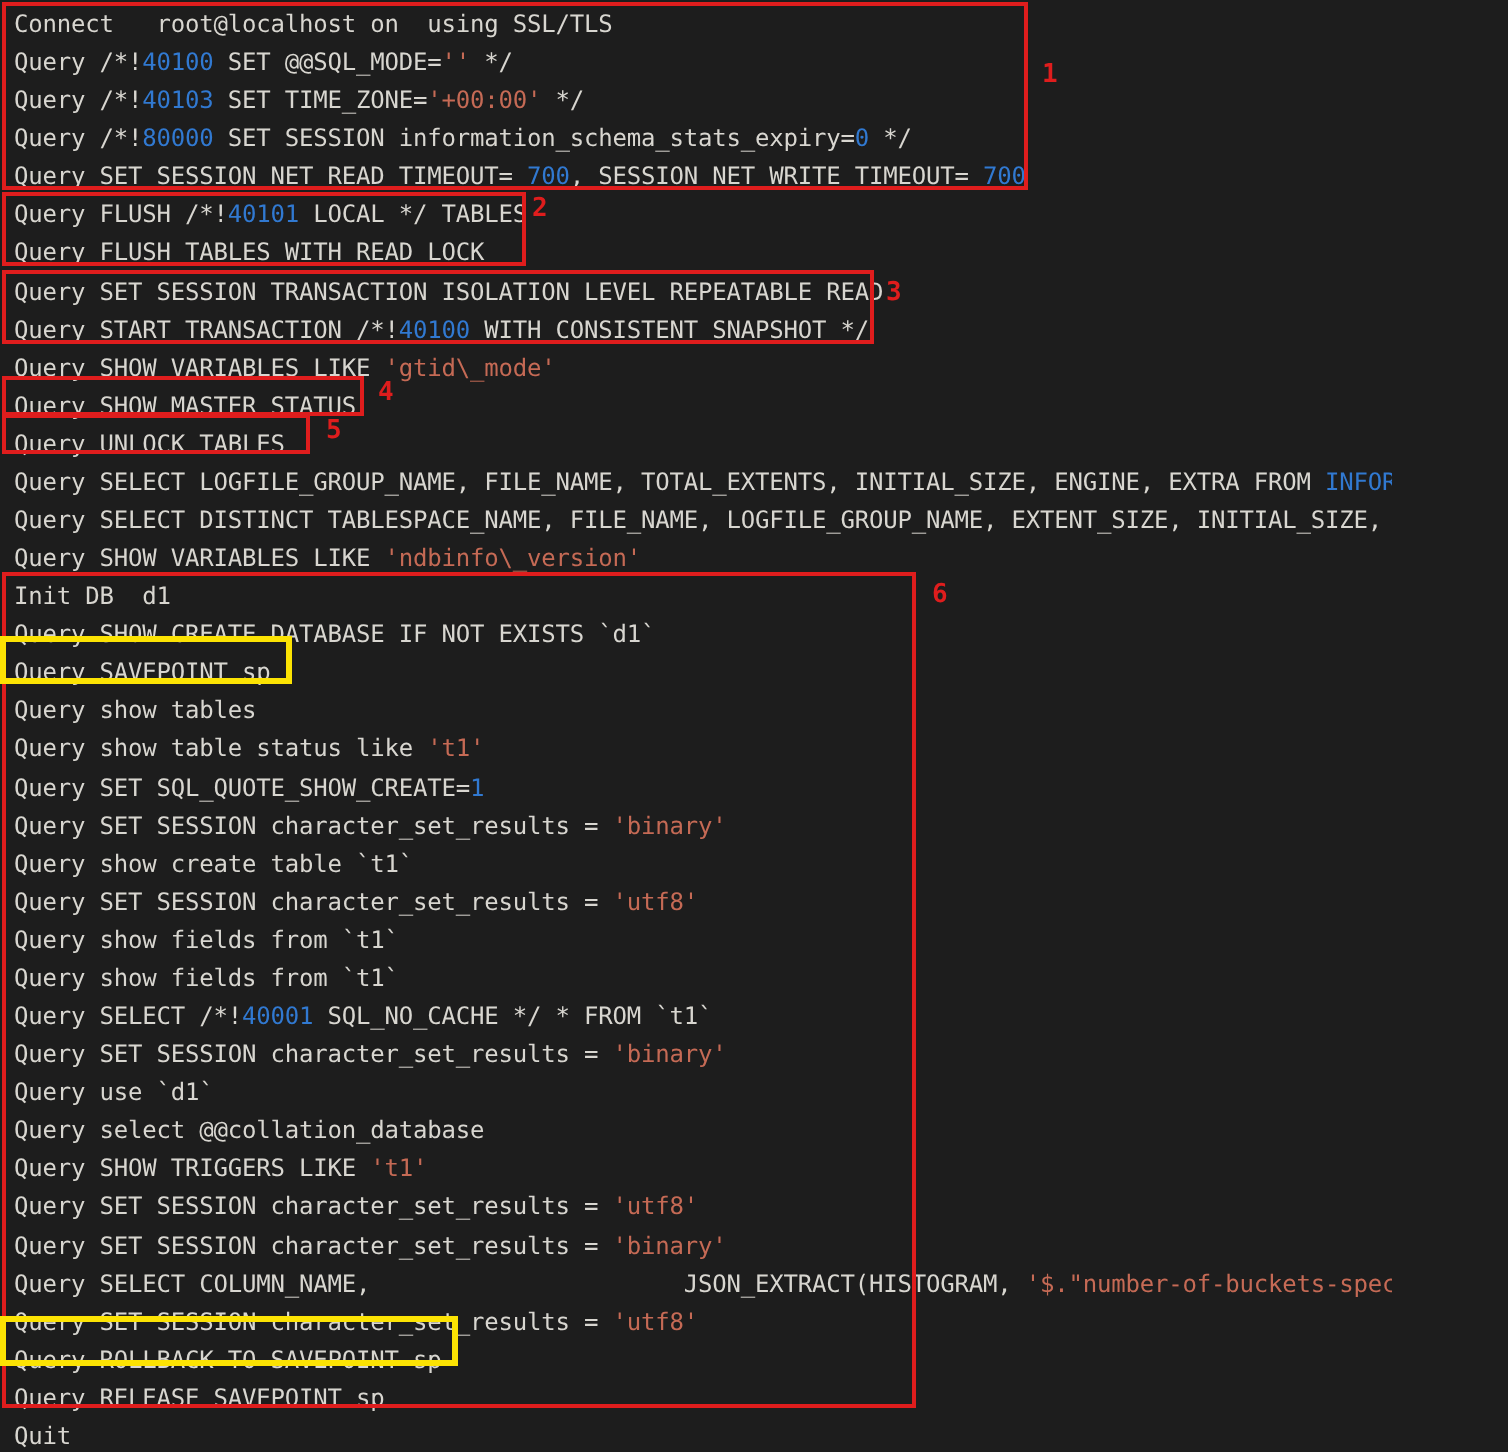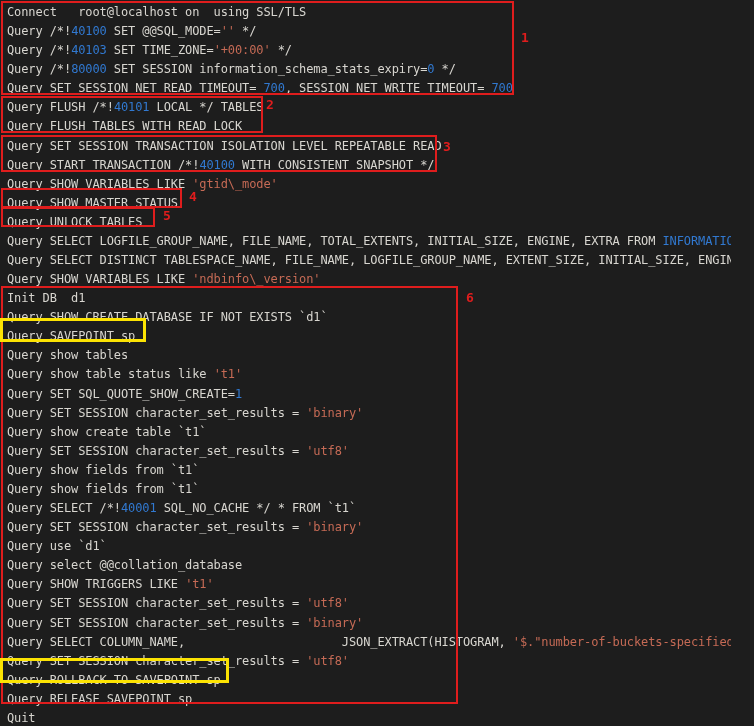--- a/index.html
+++ b/index.html
@@ -5,21 +5,20 @@
   html, body {
     margin: 0; padding: 0;
     width: 754px; height: 726px;
     overflow: hidden;
     background: #1d1d1d;
   }
   .screen {
     position: relative;
     width: 696px; height: 726px;
     background: #1d1d1d;
-    padding-left: 35px;
   }
   .term {
     position: absolute;
     left: 0; top: 0; right: 0; bottom: 0;
     padding: 3px 0 0 7px;
     font-family: "DejaVu Sans Mono", "Liberation Mono", monospace;
     font-size: 12px;
     line-height: 19.08px;
     letter-spacing: -0.1px;
     white-space: pre;

